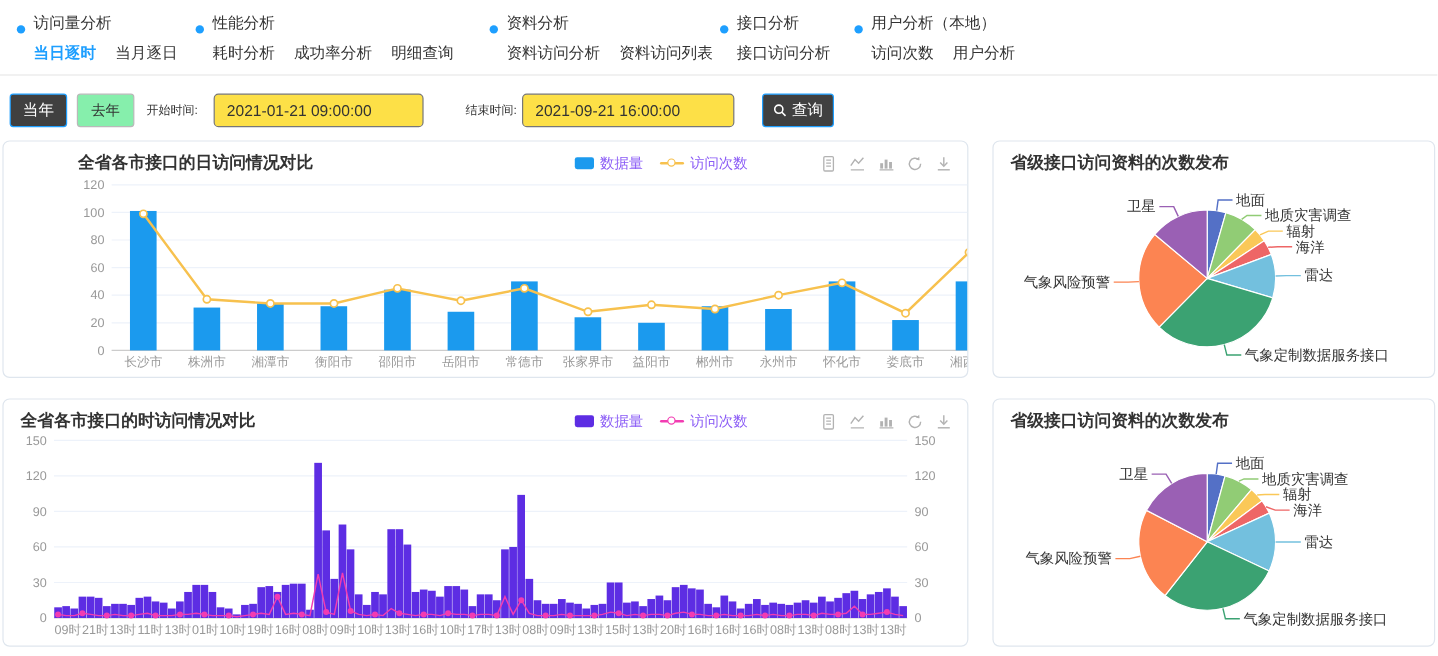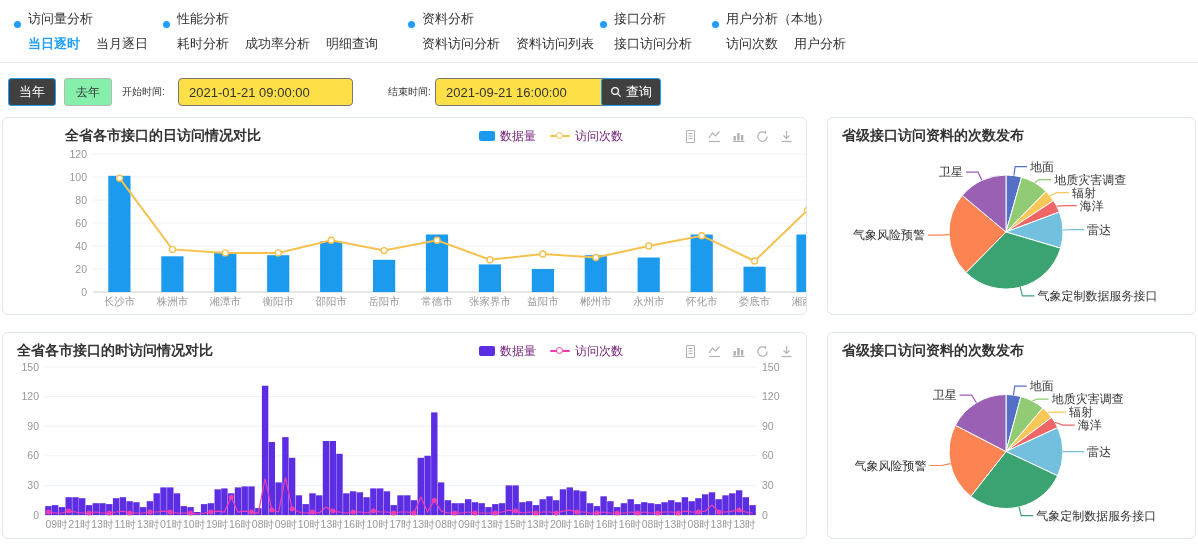--- a/index.html
+++ b/index.html
@@ -24,33 +24,33 @@
   .btn-primary { background:#404040; color:#fff; border:1px solid #1e9fff; }
   .btn-plain { background:#86efac; color:#333; border:1px solid #b9b9b9; font-size:12px; }
   #btn-year { left:8px; top:78px; width:48px; }
   #btn-lastyear { left:64px; top:78px; width:48px; }
   .flabel { position:absolute; top:85px; font-size:10px; color:#333; }
   #lbl-start { left:122px; } #lbl-end { left:388px; }
   .finput { position:absolute; top:78px; height:28px; border:1px solid #777; border-radius:4px;
     padding:0 10px; font-size:13px; color:#333; font-family:inherit; background:#fde047; }
   #inp-start { left:178px; width:175px; }
   #inp-end { left:435px; width:177px; }
-  #btn-query { left:601px; top:78px; width:60px; display:flex; align-items:center; justify-content:center; gap:4px; }
+  #btn-query { left:635px; top:78px; width:60px; display:flex; align-items:center; justify-content:center; gap:4px; }
 
   
   .card { position:absolute; background:#fff; border:1px solid #dfe6ee; border-radius:6px; overflow:hidden; }
   #card1 { left:2px;  top:117px; width:805px; height:198px;padding-left:48px; }
   #card2 { left:827px; top:117px; width:369px; height:198px; }
   #card3 { left:2px;  top:332px; width:805px; height:207px; }
   #card4 { left:827px; top:332px; width:369px; height:207px; }
   .card-head { display:flex; align-items:center; padding:8px 12px 0 14px; height:28px; }
   .card-title { font-size:14px; font-weight:bold; color:#333; flex:0 0 auto; }
   .head-spacer { flex:1; }
   .legend { display:flex; align-items:center; gap:14px; margin-right:60px; }
-  .legend-item { display:flex; align-items:center; gap:5px; cursor:pointer; font-size:12px; color:#701a75; }
+  .legend-item { display:flex; align-items:center; gap:5px; cursor:pointer; font-size:12px; color:#8b5cf6; }
   .mk-rect { width:16px; height:10px; border-radius:2px; display:inline-block; }
   .mk-line { width:20px; height:9px; position:relative; display:inline-block; }
   .mk-bar { position:absolute; left:0; top:3.5px; width:20px; height:2px; border-radius:1px; }
   .mk-dot { position:absolute; left:6px; top:0; width:7px; height:7px; border-radius:50%;
     border:1.5px solid; background:#fff; }
   .toolbox { display:flex; gap:9px; align-items:center; }
   .tb { cursor:pointer; opacity:.75; }
   .chart-svg { display:block; }
   text.tick { font-size:10.5px; fill:#999; font-family:"Liberation Sans",sans-serif; }
   text.plab { font-size:12px; fill:#333; font-family:"Liberation Sans",sans-serif; }

